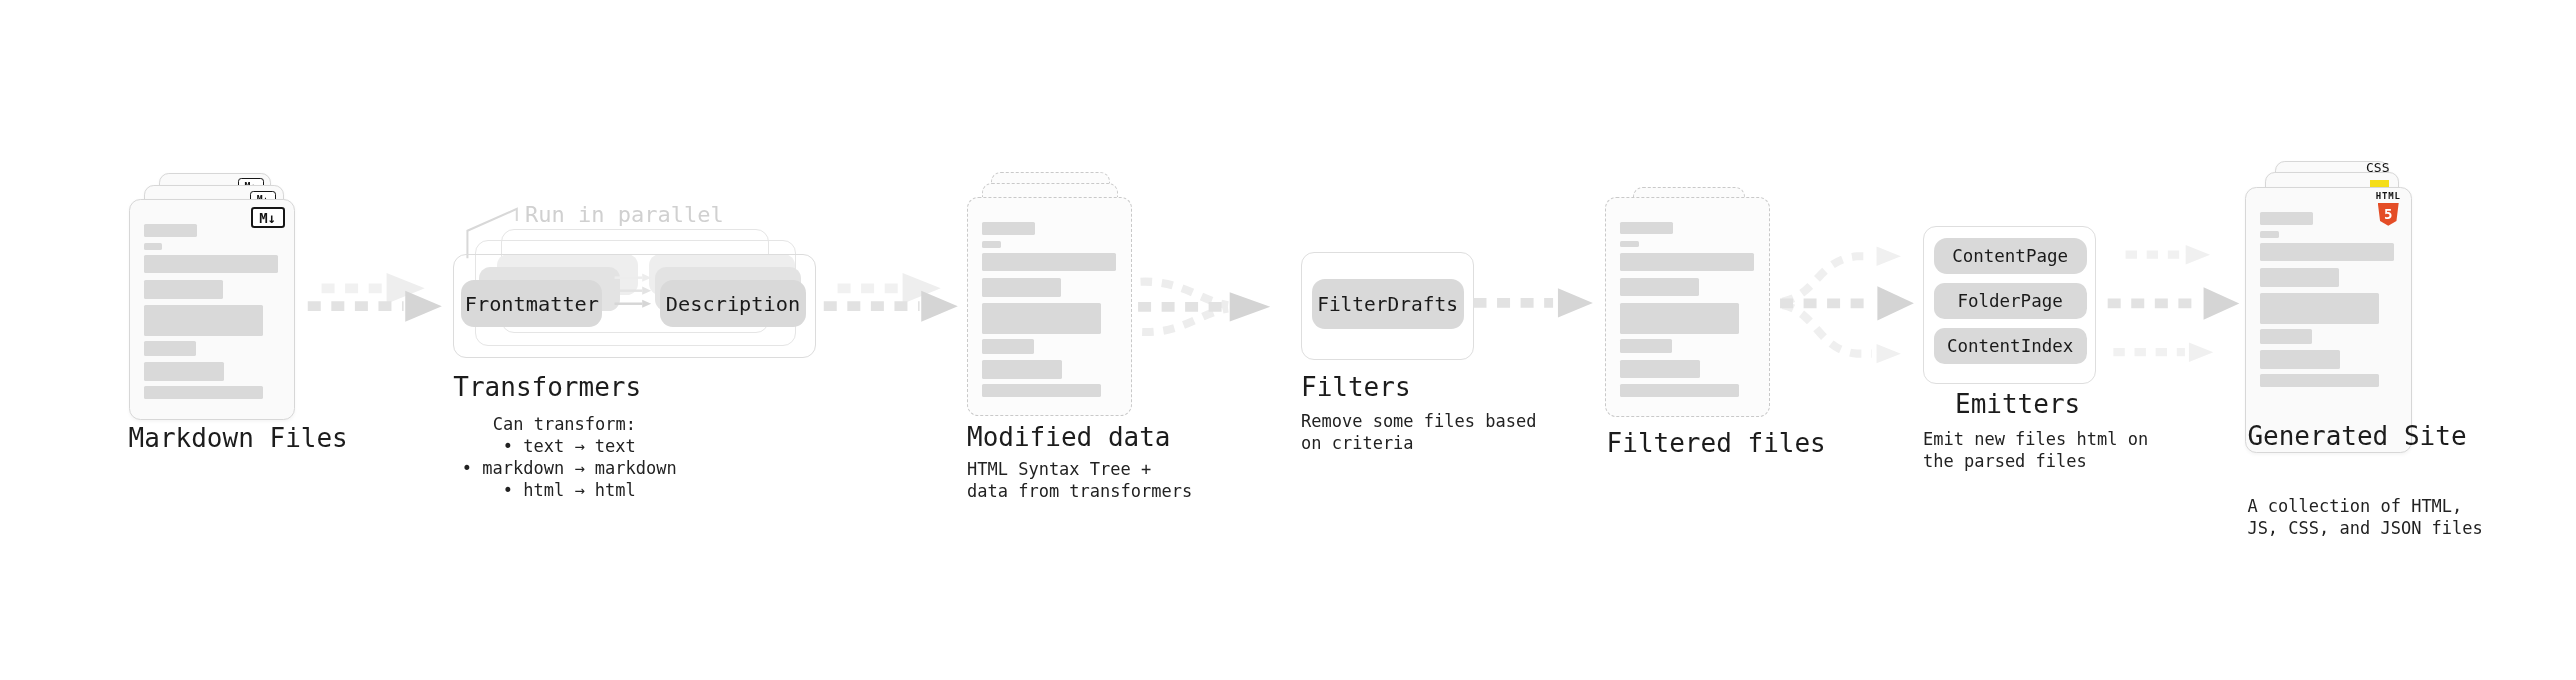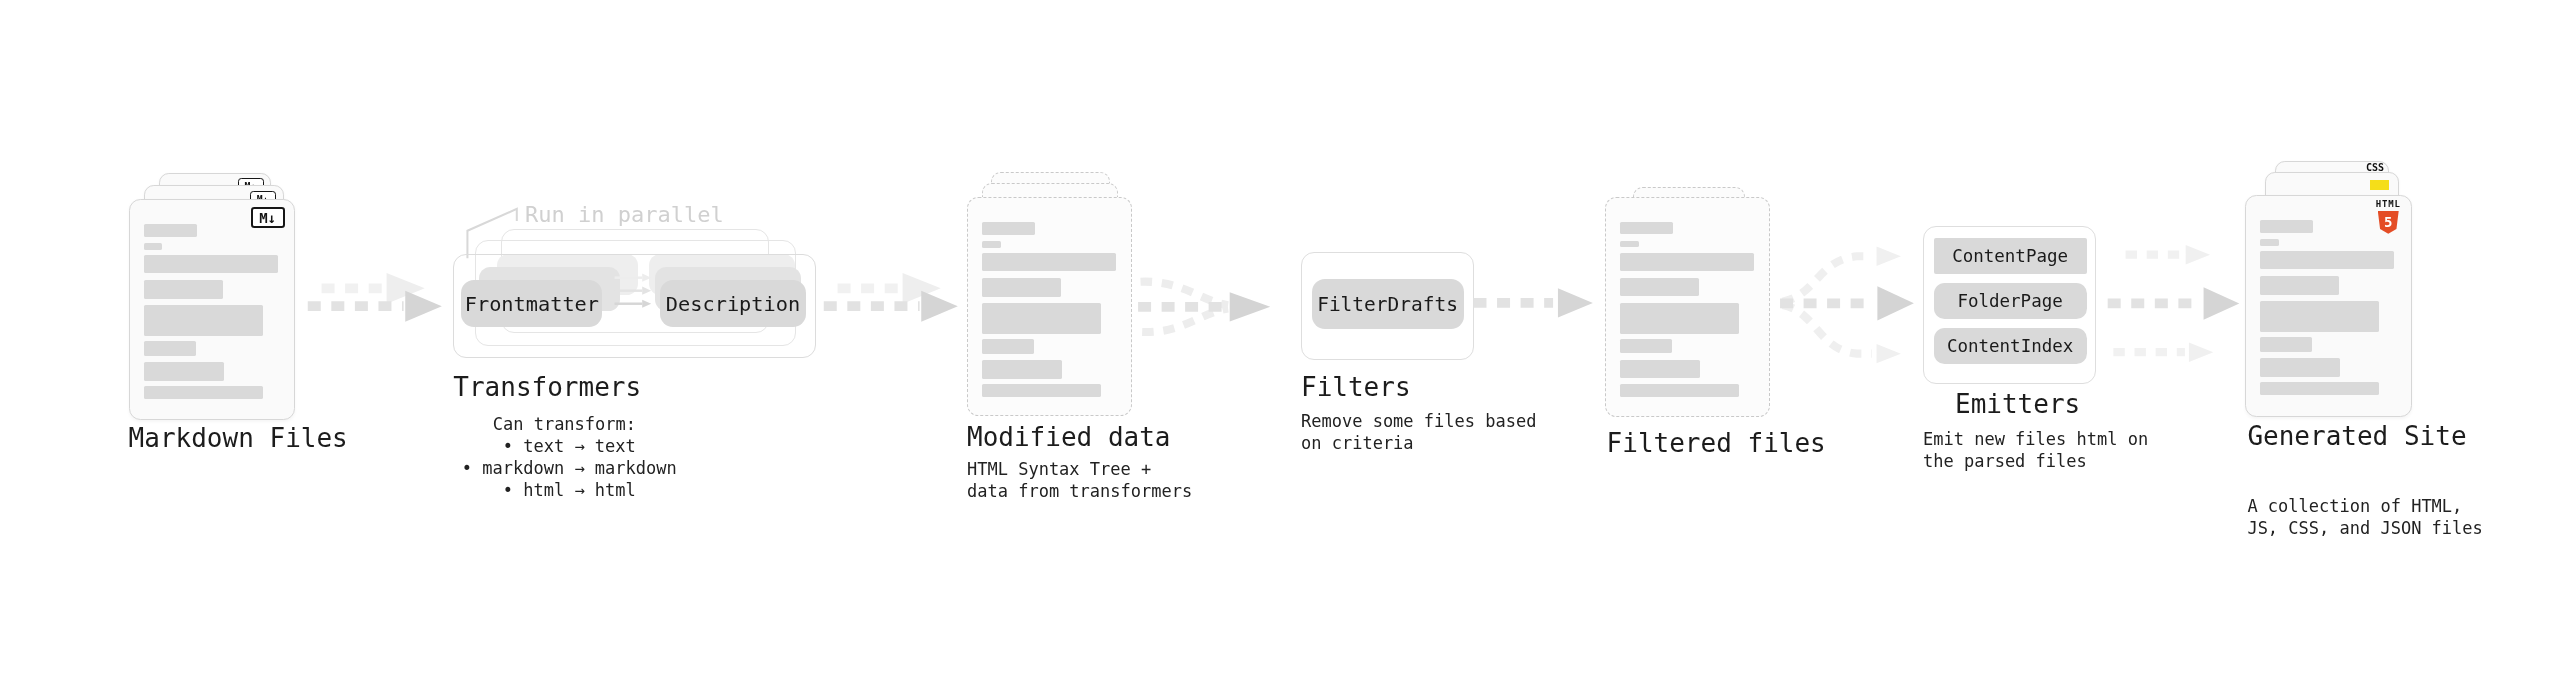--- a/index.html
+++ b/index.html
@@ -55,21 +55,21 @@
   .md-badge {
     position: absolute; background: #fff; border: 2.4px solid #161616; border-radius: 3.3px;
     display: flex; align-items: center; justify-content: center;
     font-weight: bold; color: #161616;
   }
   .md-badge.front { width: 34px; height: 21px; font-size: 14px; }
   .md-badge.mini  { width: 26px; height: 16.3px; font-size: 9.8px; border-width: 1.6px; }
 
   
   .css-badge { position: absolute; width: 16.3px; text-align: center; }
-  .css-badge .css-word { font-size: 10px; font-weight: bold; color: #111; line-height: 7.3px; letter-spacing: 0; }
+  .css-badge .css-word { font-size: 13px; font-weight: normal; color: #111; line-height: 7.3px; letter-spacing: 0; }
   .css-badge .css-bar  { height: 3.3px; background: #2965f1; border-radius: 0.8px; margin-top: 0.8px; }
   .js-badge { position: absolute; width: 19.5px; height: 9.8px; background: #f5de19; }
   .html5-badge { position: absolute; width: 32.5px; text-align: center; }
   .html5-badge .html-word { font-size: 9px; font-weight: bold; letter-spacing: 0.8px; color: #111; line-height: 9.8px; }
   .html5-badge .shield {
     width: 21px; height: 23px; margin: 0.8px auto 0;
     background: #e44d26;
     clip-path: polygon(0 0, 100% 0, 89% 80%, 50% 100%, 11% 80%);
     color: #fff; font-size: 14px; font-weight: bold;
     display: flex; align-items: center; justify-content: center;
@@ -220,21 +220,21 @@
     <path d="M 8,76 C 50,68 52,24 100,20 L 118,20" fill="none" stroke="#efefef" stroke-width="10" stroke-dasharray="14 12"></path>
     <polygon points="124,8 124,32 154,20" fill="#f0f0f0"></polygon>
     <path d="M 8,80 C 50,88 52,136 100,140 L 118,140" fill="none" stroke="#efefef" stroke-width="10" stroke-dasharray="14 12"></path>
     <polygon points="124,128 124,152 154,140" fill="#f0f0f0"></polygon>
     <line x1="5" y1="78" x2="120" y2="78" stroke="#e2e2e2" stroke-width="12" stroke-dasharray="16 13"></line>
     <polygon points="125,57 125,99 170,78" fill="#d4d4d4"></polygon>
   </svg>
 
   <div class="abs" style="left:1923px; top:226px; width:211px; height:252px;">
     <div class="container-box" style="left:0; top:0; width:173px; height:158px; border-color:#dedede;"></div>
-    <div class="pill" style="left:10.6px; top:12.2px; width:153px; height:36px; font-size:17.5px; border-radius:2px;">ContentPage</div>
+    <div class="pill" style="left:10.6px; top:12.2px; width:153px; height:36px; font-size:17.5px; border-radius:13px;">ContentPage</div>
     <div class="pill" style="left:10.6px; top:57px; width:153px; height:36px; font-size:17.5px; border-radius:10.6px;">FolderPage</div>
     <div class="pill" style="left:10.6px; top:102px; width:153px; height:36px; font-size:17.5px; border-radius:10.6px;">ContentIndex</div>
     <div class="node-label" style="left:0; top:163px;margin-left:32px;">Emitters</div>
     <div class="node-note" style="left:0; top:202px;">
       <div>Emit new files html on</div>
       <div>the parsed files</div>
     </div>
   </div>
 
   <svg style="left:2101px; top:240px;" width="171" height="130" viewBox="0 0 210 160">
@@ -249,21 +249,21 @@
   <div class="abs" style="left:2245px; top:161px; width:211px; height:358px;">
     <div class="file-card back" style="left:30px; top:0; width:114px; height:57px;">
       <div class="css-badge" style="right:5.7px; top:2.4px;">
         <div class="css-word">CSS</div>
         <div class="css-bar"></div>
       </div>
     </div>
     <div class="file-card back" style="left:19.5px; top:11.4px; width:134px; height:57px;">
       <div class="js-badge" style="right:8.1px; top:6.5px;"></div>
     </div>
-    <div class="file-card" style="left:0; top:34px; width:167px; height:222px;">
+    <div class="file-card" style="left:0; top:26px; width:167px; height:266px;">
       <div class="html5-badge" style="right:6.5px; top:4.1px;">
         <div class="html-word">HTML</div>
         <div class="shield">5</div>
       </div>
       <div class="bar b1"></div>
       <div class="bar b2"></div>
       <div class="bar b3"></div>
       <div class="bar b4"></div>
       <div class="bar b5"></div>
       <div class="bar b6"></div>

